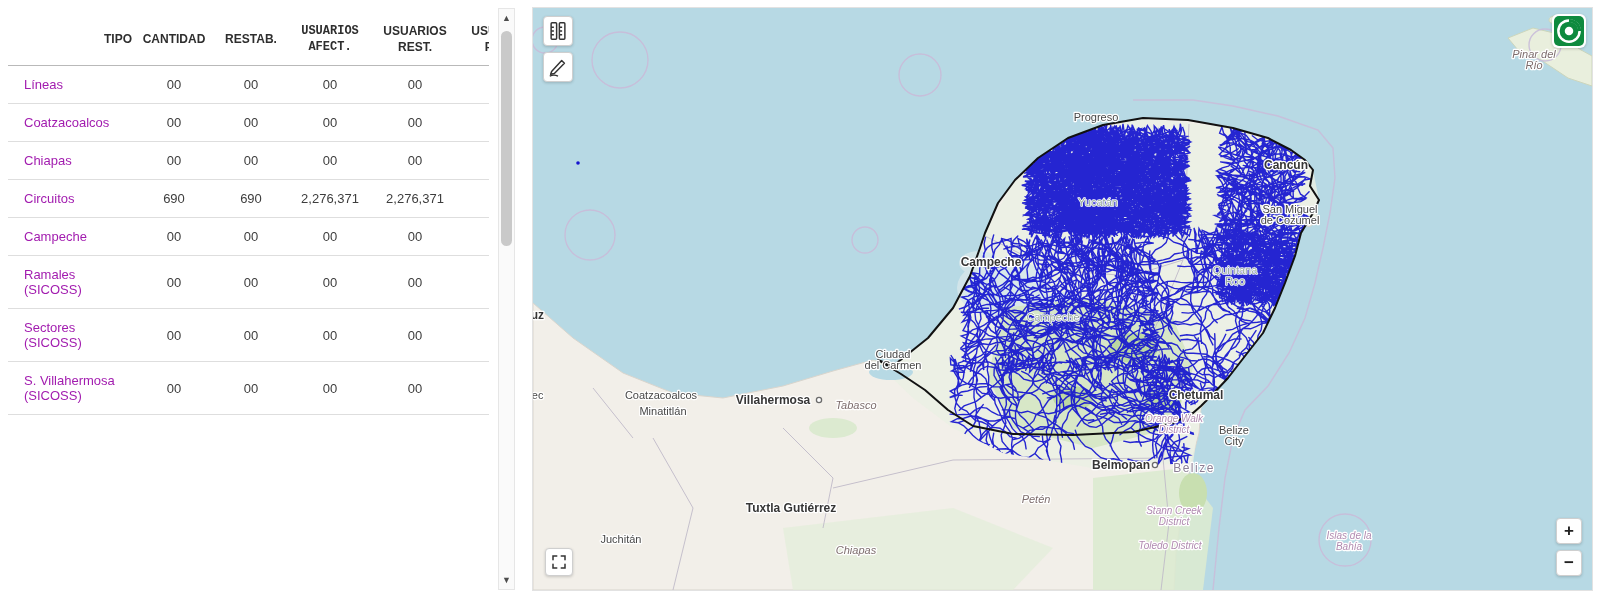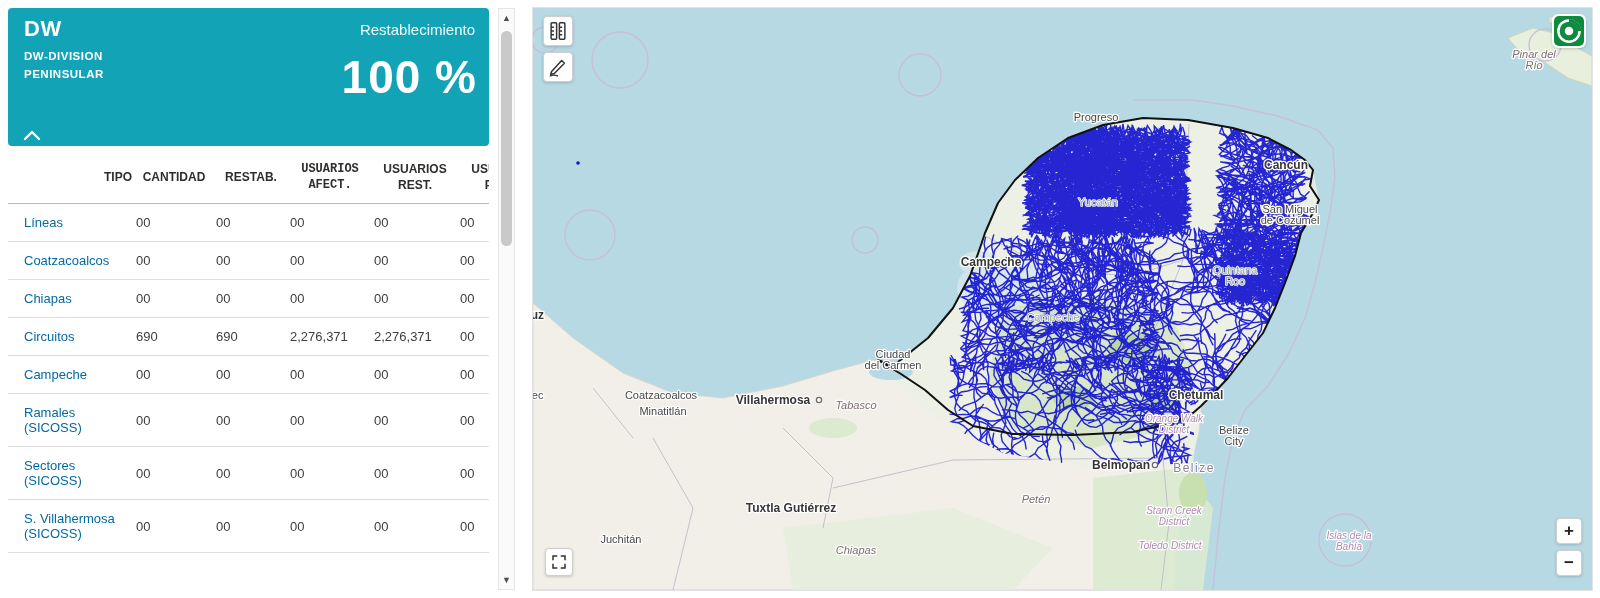--- a/index.html
+++ b/index.html
@@ -12,22 +12,22 @@
   .ph-subtitle{position:absolute;left:16px;top:40px;font-size:11.5px;font-weight:bold;letter-spacing:.5px;line-height:1.55;}
   .ph-chevron{position:absolute;left:14px;bottom:5px;width:20px;height:13px;cursor:pointer;}
   .ph-resto-label{position:absolute;right:14px;top:13px;font-size:15px;color:#e9fcff;font-weight:400;}
   .ph-resto-value{position:absolute;right:12px;top:42px;font-size:46px;font-weight:bold;letter-spacing:1px;}
 
   .table-clip{margin-top:6px;width:481px;overflow:hidden;}
   table.stats{border-collapse:collapse;table-layout:fixed;width:502px;font-size:13px;color:#3d3d3d;}
   table.stats th{font-size:12px;font-weight:bold;color:#2e2e2e;text-align:center;vertical-align:middle;
     padding:10px 2px;border-bottom:1px solid #b9b9b9;line-height:1.3;}
   table.stats th:first-child{text-align:right;padding-left:16px;}
-  table.stats td{padding:11px 2px;border-bottom:1px solid #dedede;}
-  table.stats td:first-child{text-align:left;padding-left:16px;color:#0369a1;}
+  table.stats td{text-align:center;padding:11px 2px;border-bottom:1px solid #dedede;}
+  table.stats td:first-child{text-align:left;padding-left:16px;color:#a21caf;}
 
   
   .scrollbar{position:absolute;left:498px;top:8px;width:17px;height:582px;background:#fafafa;border:1px solid #e6e6e6;box-sizing:border-box;}
   .sb-arrow{position:absolute;left:0;width:100%;height:16px;text-align:center;font-size:9px;line-height:16px;color:#4c4c4c;cursor:pointer;user-select:none;}
   .sb-arrow.up{top:1px;}
   .sb-arrow.down{bottom:1px;}
   .sb-thumb{position:absolute;left:2px;top:22px;width:11px;height:215px;background:#c9c9c9;border-radius:6px;cursor:grab;}
 
   
   .map-wrap{position:absolute;left:533px;top:8px;width:1059px;height:582px;background:#b7d9e4;outline:1px solid #e2e2e2;overflow:hidden;}
@@ -50,34 +50,20 @@
   .btn-zoom{right:10px;width:26px;height:26px;font-size:17px;font-weight:bold;color:#222;border-radius:4px;}
   .btn-zoom-in{bottom:46px;}
   .btn-zoom-out{bottom:14px;}
 </style>
 </head>
 <body>
 
 <div id="app">
 
   <section class="left-panel">
-    <header class="panel-header">
-      <div class="ph-title">DW</div>
-      <div class="ph-subtitle">
-        <span>DW-DIVISION</span><br>
-        <span>PENINSULAR</span>
-      </div>
-      <div class="ph-resto-label">Restablecimiento</div>
-      <div class="ph-resto-value">100 %</div>
-      <div class="ph-chevron">
-        <svg viewBox="0 0 20 13" width="20" height="13">
-            <polyline points="3,10 10,3 17,10" fill="none" stroke="#ffffff" stroke-width="2.4" stroke-linecap="round" stroke-linejoin="round"></polyline>
-          </svg>
-      </div>
-    </header>
 
     <div class="table-clip">
       <table class="stats">
         <thead>
             <tr>
               <th style="width: 108px;">TIPO</th>
               <th style="width: 76px;">CANTIDAD</th>
               <th style="width: 70px;">RESTAB.</th>
               <th style="width: 80px; font-family: Liberation Mono, monospace;">USUARIOS AFECT.</th>
               <th style="width: 82px;">USUARIOS REST.</th>

